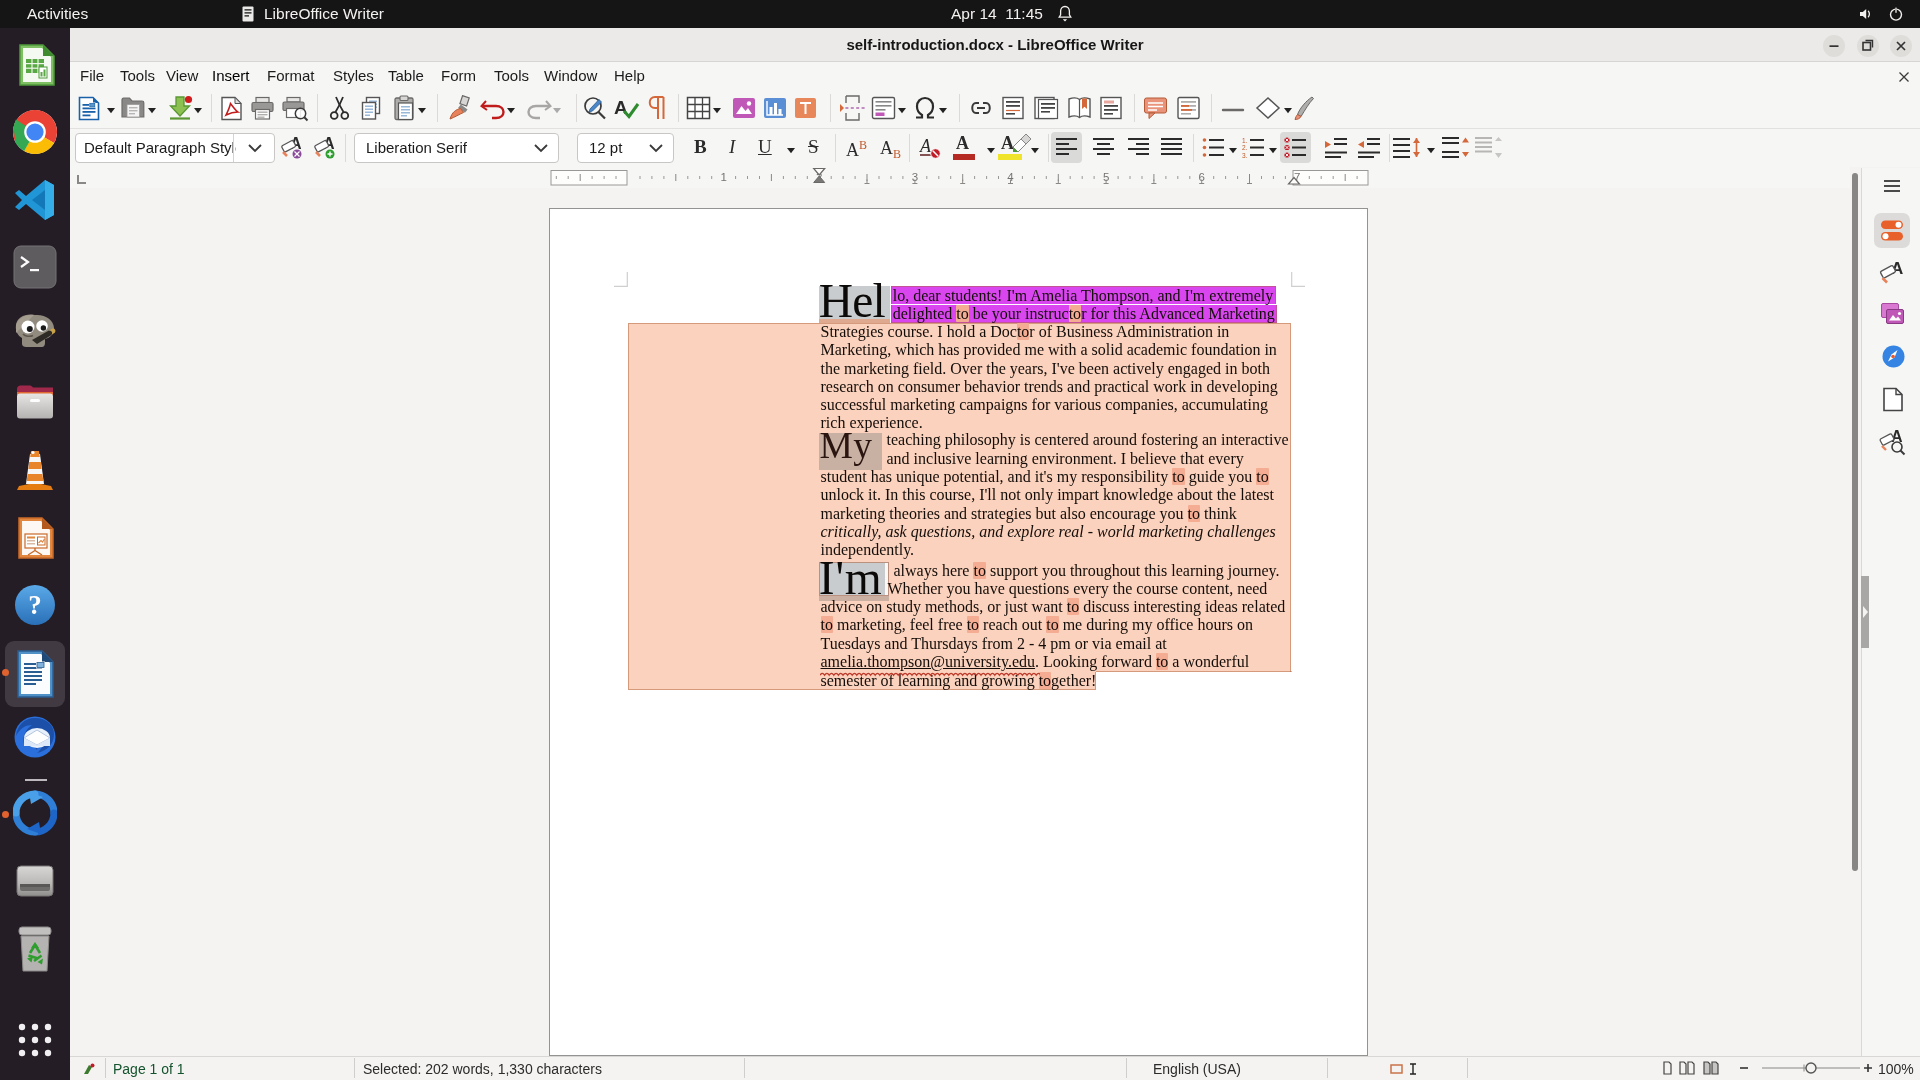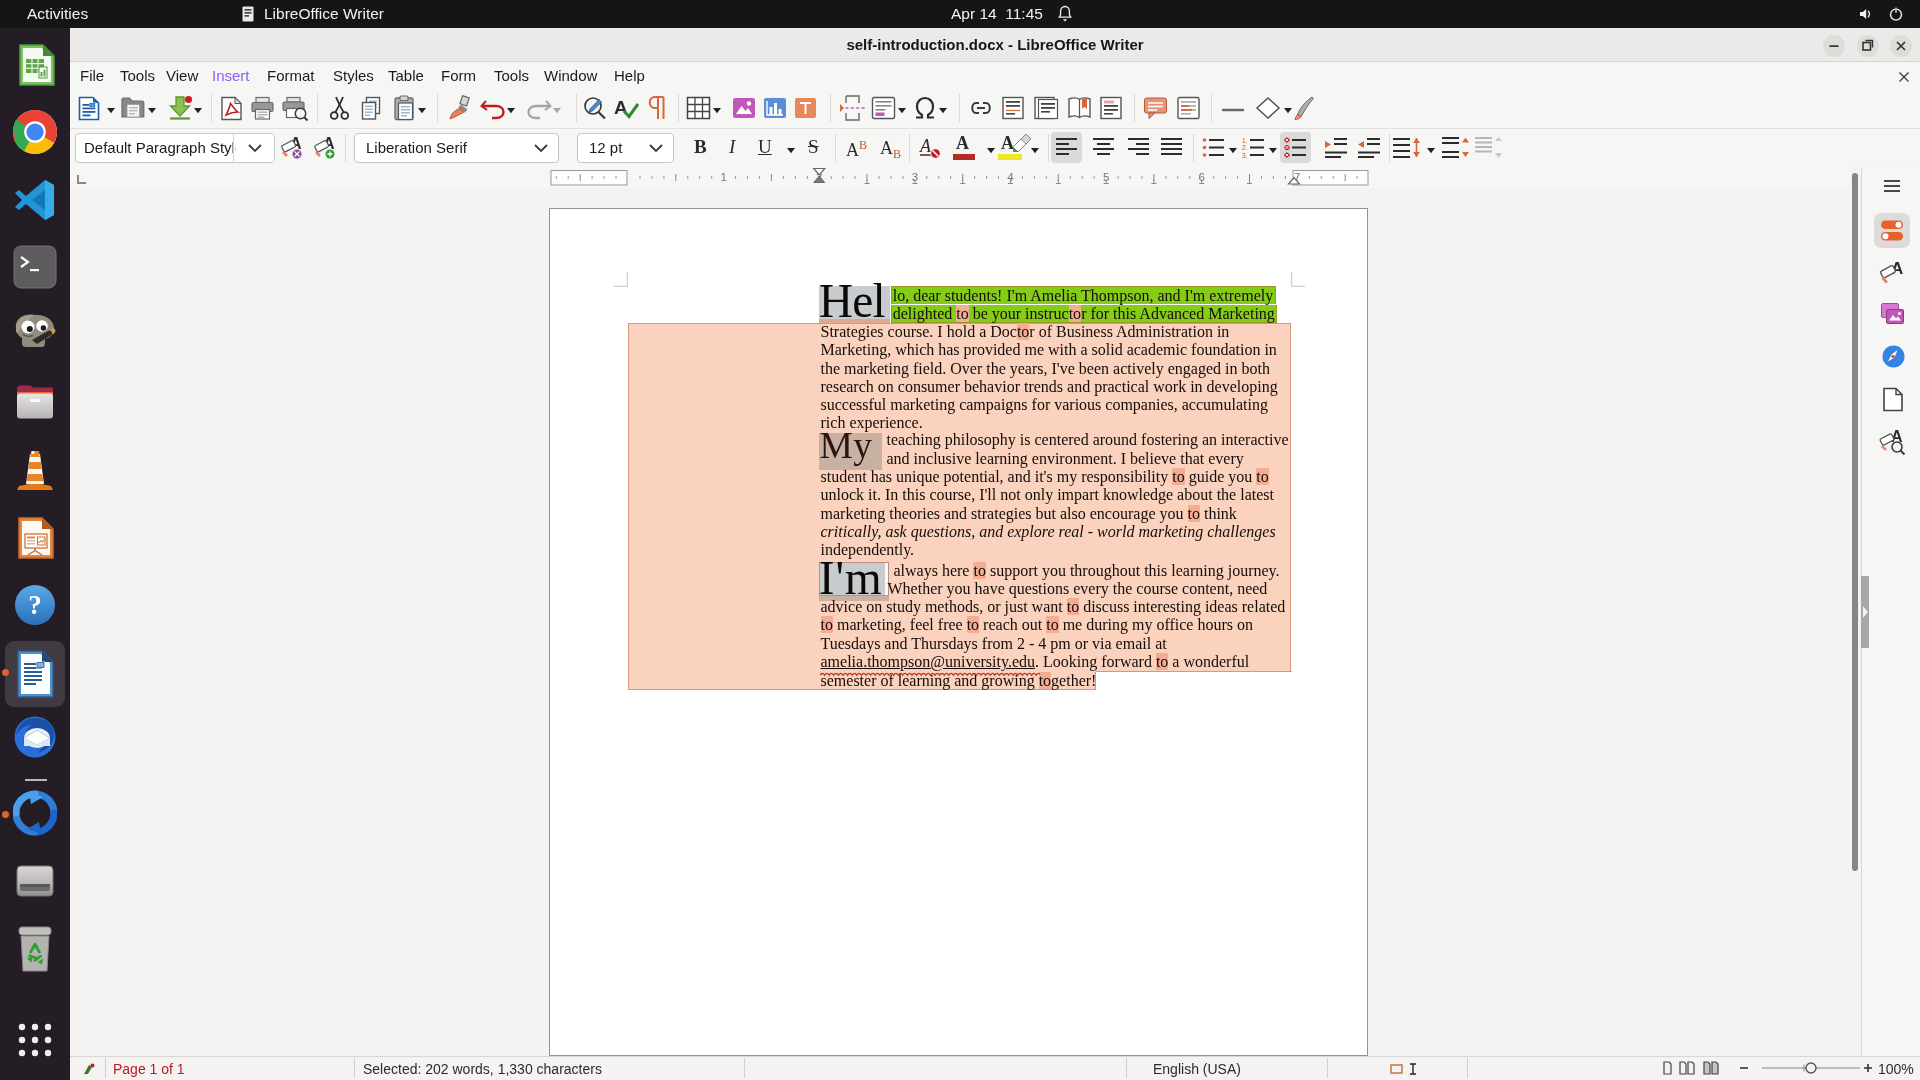--- a/index.html
+++ b/index.html
@@ -2,21 +2,21 @@
 <html><head>
 <meta charset="utf-8">
 <style>
   * { margin:0; padding:0; box-sizing:border-box; }
   html,body { width:1920px; height:1080px; overflow:hidden; background:#f4f3f2; font-family:"Liberation Sans", sans-serif; }
   .abs { position:absolute; }
   .sep { position:absolute; width:1px; background:#dbdad8; }
   .combo { position:absolute; background:#ffffff; border:1px solid #c8c7c5; border-radius:4px; font-size:15px; color:#1b1b1b; }
   .serif { font-family:"Liberation Serif", serif; }
   .line { position:absolute; white-space:nowrap; font-family:"Liberation Serif", serif; font-size:16px; line-height:18.3px; color:#140d09; }
-  .hl { background:#84cc16; }
+  .hl { background:#d946ef; }
   .hld { background:#f4ad93; border-radius:1px; }
   svg { display:block; }
 </style>
 </head>
 <body>
 
 <div class="abs" style="left:0;top:0;width:1920px;height:28px;background:#161515;" id="topbar-bg"></div>
 <div class="abs" style="left:0;top:28px;width:70px;height:1052px;background:#241d25;" id="dock-bg"></div>
 <div class="abs" style="left:70px;top:28px;width:1850px;height:34px;background:#ebeae8;border-bottom:1px solid #d7d5d3;"></div>
 <div class="abs" style="left:70px;top:62px;width:1850px;height:26px;background:#f6f6f5;"></div>
@@ -243,21 +243,21 @@
     <path d="M8.5 5.5 L15.5 5.5 L15.5 12.5" fill="none" stroke="#333" stroke-width="1.4"></path>
   </svg>
 <div class="abs" style="left:1890px;top:35px;width:22px;height:22px;border-radius:50%;background:#dfddda;"></div>
 <svg class="abs" style="left:1890px;top:35px" width="22" height="22" viewBox="0 0 22 22">
     <path d="M7 7 L15 15 M15 7 L7 15" stroke="#333" stroke-width="1.7"></path>
   </svg>
 
 <div class="abs" style="left:80px;top:67px;font-size:15px;color:#1b1b1b;">File</div>
 <div class="abs" style="left:120px;top:67px;font-size:15px;color:#1b1b1b;">Tools</div>
 <div class="abs" style="left:166px;top:67px;font-size:15px;color:#1b1b1b;">View</div>
-<div class="abs" style="left:212px;top:67px;font-size:15px;color:#8b5cf6;">Insert</div>
+<div class="abs" style="left:212px;top:67px;font-size:15px;color:#000000;">Insert</div>
 <div class="abs" style="left:267px;top:67px;font-size:15px;color:#1b1b1b;">Format</div>
 <div class="abs" style="left:333px;top:67px;font-size:15px;color:#1b1b1b;">Styles</div>
 <div class="abs" style="left:388px;top:67px;font-size:15px;color:#1b1b1b;">Table</div>
 <div class="abs" style="left:441px;top:67px;font-size:15px;color:#1b1b1b;">Form</div>
 <div class="abs" style="left:494px;top:67px;font-size:15px;color:#1b1b1b;">Tools</div>
 <div class="abs" style="left:544px;top:67px;font-size:15px;color:#1b1b1b;">Window</div>
 <div class="abs" style="left:614px;top:67px;font-size:15px;color:#1b1b1b;">Help</div>
 <svg class="abs" style="left:1898px;top:71px" width="12" height="12" viewBox="0 0 12 12">
     <path d="M1.5 1.5 L10.5 10.5 M10.5 1.5 L1.5 10.5" stroke="#3a3a3a" stroke-width="1.3"></path>
   </svg>
@@ -928,21 +928,21 @@
  <circle cx="18" cy="19" r="5" fill="none" stroke="#3a3a3a" stroke-width="1.6"></circle>
  <path d="M21.5 22.5 L25.5 26.5" stroke="#3a3a3a" stroke-width="2"></path>
 </svg>
 </div>
 
 <svg class="abs" style="left:82px;top:1062px" width="14" height="14" viewBox="0 0 14 14">
     <path d="M2 12 L7 3 L10 5 L6 12 Z" fill="#3c7a2e"></path>
     <circle cx="10.5" cy="3.5" r="2" fill="#c01c28"></circle>
   </svg>
 <div class="abs" style="left:105px;top:1058px;width:1px;height:20px;background:#d0cecc;"></div>
-<div class="abs" style="left:113px;top:1061px;font-size:14px;color:#b91c1c;">Page 1 of 1</div>
+<div class="abs" style="left:113px;top:1061px;font-size:14px;color:#14532d;">Page 1 of 1</div>
 <div class="abs" style="left:354px;top:1058px;width:1px;height:20px;background:#d0cecc;"></div>
 <div class="abs" style="left:363px;top:1061px;font-size:14px;color:#2b2b2b;">Selected: 202 words, 1,330 characters</div>
 <div class="abs" style="left:744px;top:1058px;width:1px;height:20px;background:#d0cecc;"></div>
 <div class="abs" style="left:766px;top:1061px;font-size:14px;color:#2b2b2b;margin-top:24px;">Default Page Style</div>
 <div class="abs" style="left:1126px;top:1058px;width:1px;height:20px;background:#d0cecc;"></div>
 <div class="abs" style="left:1153px;top:1061px;font-size:14px;color:#2b2b2b;">English (USA)</div>
 <div class="abs" style="left:1327px;top:1058px;width:1px;height:20px;background:#d0cecc;"></div>
 <svg class="abs" style="left:1390px;top:1063px" width="30" height="12" viewBox="0 0 30 12">
     <rect x="1" y="2" width="11" height="8" fill="none" stroke="#c9734a" stroke-width="1.5"></rect>
     <path d="M20 1 L26 1 M23 1 L23 11 M20 11 L26 11" stroke="#222" stroke-width="1.4"></path>

